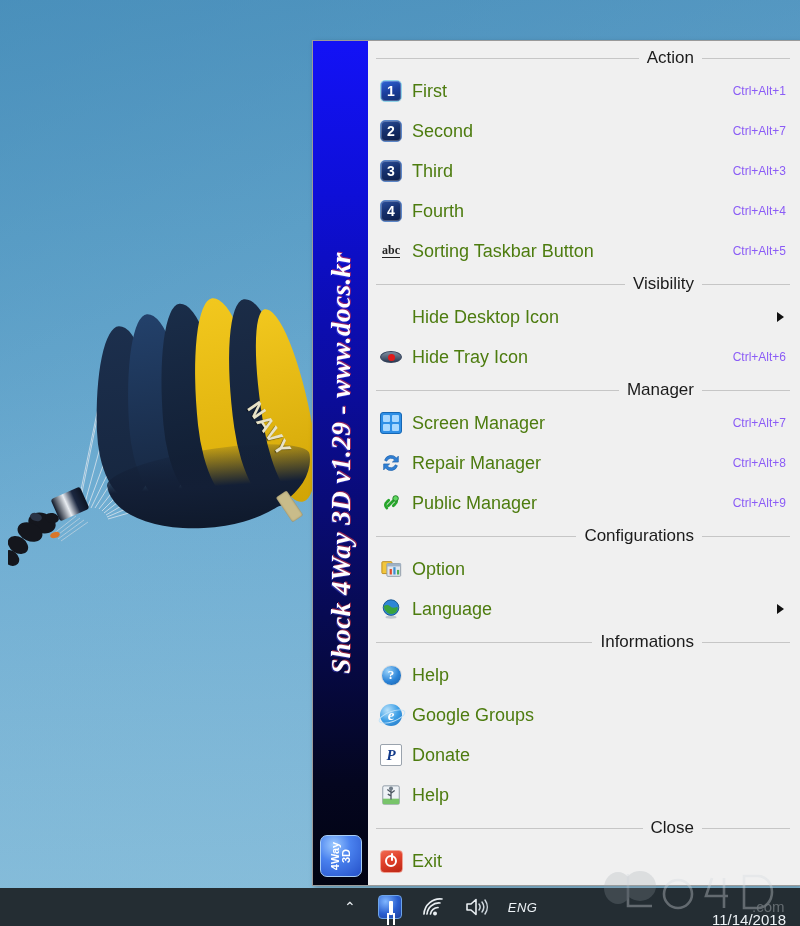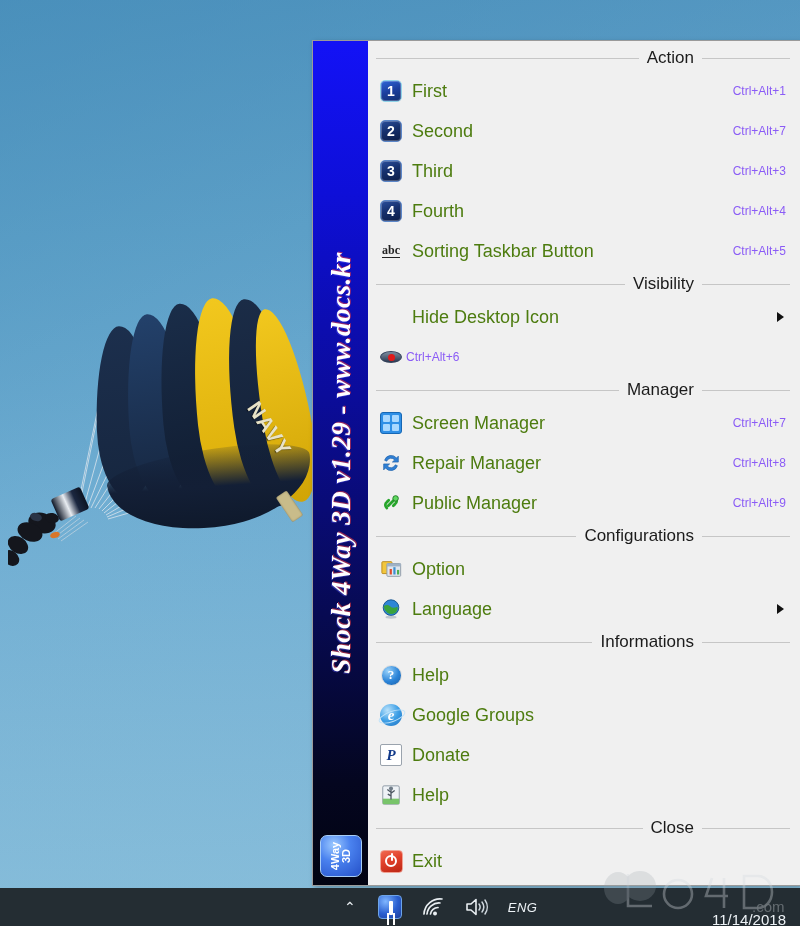--- a/index.html
+++ b/index.html
@@ -394,20 +394,21 @@
         </div>
         <div class="menu-item">
           <span class="mi-icon"></span>
           <span class="mi-label">Hide Desktop Icon</span>
           <span class="mi-arrow"></span>
         </div>
         <div class="menu-item">
           <span class="mi-icon">
             <span class="ico-eye"></span>
           </span>
+          <span class="mi-label">Hide Tray Icon</span>
           <span class="mi-accel">Ctrl+Alt+6</span>
         </div>
         <div class="sect-header">
           <span class="rule left"></span>
           <span class="sect-title">Manager</span>
           <span class="rule right"></span>
         </div>
         <div class="menu-item">
           <span class="mi-icon">
             <span class="ico-grid">

